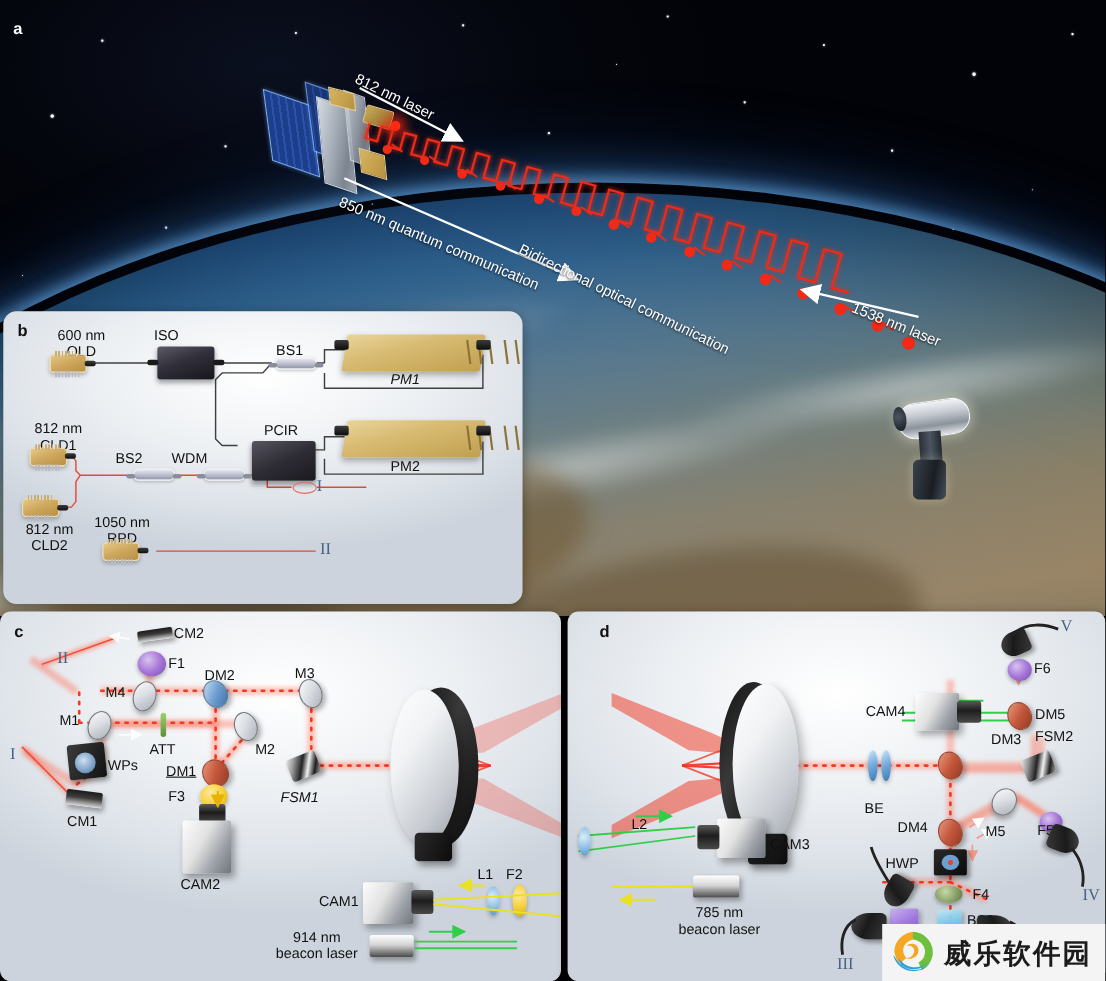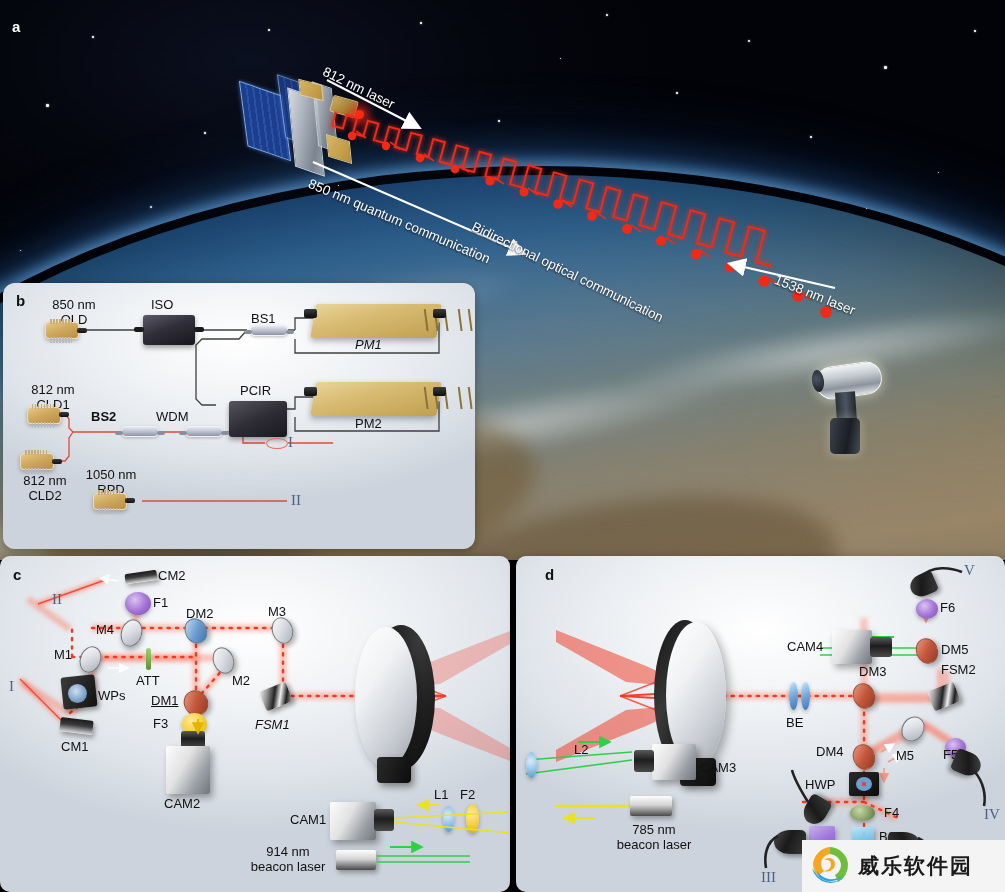--- a/index.html
+++ b/index.html
@@ -368,21 +368,21 @@
   }
 
   
   #watermark {
     position: absolute; left: 802px; top: 840px; width: 203px; height: 52px;
     background: #f4f4f5;
     display: flex; align-items: center; gap: 6px; padding-left: 6px;
   }
   #wm-text {
     font-family: "Liberation Serif", serif;
-    font-weight: bold; font-size: 21px; color: #1b1b1b; letter-spacing: 2px;
+    font-weight: bold; font-size: 25px; color: #1b1b1b; letter-spacing: 2px;
   }
 </style>
 </head>
 <body>
 
 <div id="figure">
 
   <div id="panel-a">
 
     <div class="starfield">
@@ -521,27 +521,27 @@
         <path d="M58,178 L62,178 L66,173 L66,155 L70,149"></path>
         <path d="M156,149 L182,149"></path>
         <path d="M220,149 L236,149 L240,144 L240,131 L250,126"></path>
         <path d="M240,149 L240,160 L262,160"></path>
         <path d="M285,160 L330,160"></path>
         <path d="M139,218 L284,218"></path>
       </g>
     </svg>
 
     <div class="lbl c" style="left:31px; top:14px; width:80px; text-align:center;">
-      <span>850 nm</span><br>
+      <span>600 nm</span><br>
       <span>QLD</span>
     </div>
     <div class="diode" style="left:42px; top:39px;"></div>
     <div class="diode-pig" style="left:74px; top:45px;"></div>
 
-    <div class="lbl" style="left:148px; top:14px;">ISO</div>
+    <div class="lbl" style="left:137px; top:14px;">ISO</div>
     <div class="iso-box" style="left:140px; top:32px;"></div>
 
     <div class="lbl" style="left:248px; top:28px;">BS1</div>
     <div class="coupler" style="left:247px; top:42px;"></div>
 
     <div class="pm-module" style="left:310px; top:21px;"></div>
     <div class="pm-cap" style="left:301px; top:26px;"></div>
     <div class="pm-cap" style="left:430px; top:26px;"></div>
     <div class="lbl" style="left:352px; top:54px;font-style:italic;">PM1</div>
 
@@ -560,21 +560,21 @@
     <div class="diode" style="left:24px; top:124px;"></div>
     <div class="diode-pig" style="left:56px; top:129px;"></div>
 
     <div class="diode" style="left:17px; top:170px;"></div>
     <div class="diode-pig" style="left:49px; top:176px;"></div>
     <div class="lbl c" style="left:0px; top:190px; width:84px; text-align:center;">
       <span>812 nm</span><br>
       <span>CLD2</span>
     </div>
 
-    <div class="lbl" style="left:88px; top:126px;font-weight:bold;">BS2</div>
+    <div class="lbl" style="left:102px; top:126px;">BS2</div>
     <div class="coupler" style="left:118px; top:143px;"></div>
     <div class="lbl" style="left:153px; top:126px;">WDM</div>
     <div class="coupler" style="left:182px; top:143px;"></div>
 
     <div class="coil" style="left:263px; top:155px;"></div>
     <div class="roman" style="left:285px; top:151px;">I</div>
 
     <div class="lbl c" style="left:68px; top:184px; width:80px; text-align:center;">
       <span>1050 nm</span><br>
       <span>RPD</span>
@@ -833,24 +833,24 @@
     </svg>
 
     <div class="dish-wrap" style="left:138px; top:64px;">
       <div class="dish-rim" style="left:0px;  top:0px;  width:62px; height:150px;"></div>
       <div class="dish-face" style="left:12px; top:2px;  width:60px; height:146px;"></div>
       <div class="dish-foot" style="left:26px; top:138px; width:36px; height:28px;"></div>
     </div>
 
     <div class="be-lens" style="left:273px; top:126px; width:9px; height:28px;"></div>
     <div class="be-lens" style="left:285px; top:126px; width:9px; height:28px;"></div>
-    <div class="lbl" style="left:270px; top:159px;">BE</div>
+    <div class="lbl" style="left:270px; top:171px;">BE</div>
 
     <div class="dichroic-red" style="left:337px; top:127px; width:22px; height:26px; transform:rotate(-22deg);"></div>
-    <div class="lbl" style="left:343px; top:108px;">DM3</div>
+    <div class="lbl" style="left:343px; top:108px;padding-left:42px;">DM3</div>
 
     <div class="cam-body" style="left:316px; top:74px; width:40px; height:34px;"></div>
     <div class="cam-lens" style="left:354px; top:81px; width:22px; height:20px; border-radius:3px;"></div>
     <div class="lbl" style="left:271px; top:83px;">CAM4</div>
 
     <div class="dichroic-red" style="left:400px; top:82px; width:22px; height:26px; transform:rotate(-22deg);"></div>
     <div class="lbl" style="left:425px; top:86px;">DM5</div>
 
     <div class="filter-purple" style="left:400px; top:43px; width:22px; height:20px;"></div>
     <div class="lbl" style="left:424px; top:44px;">F6</div>

